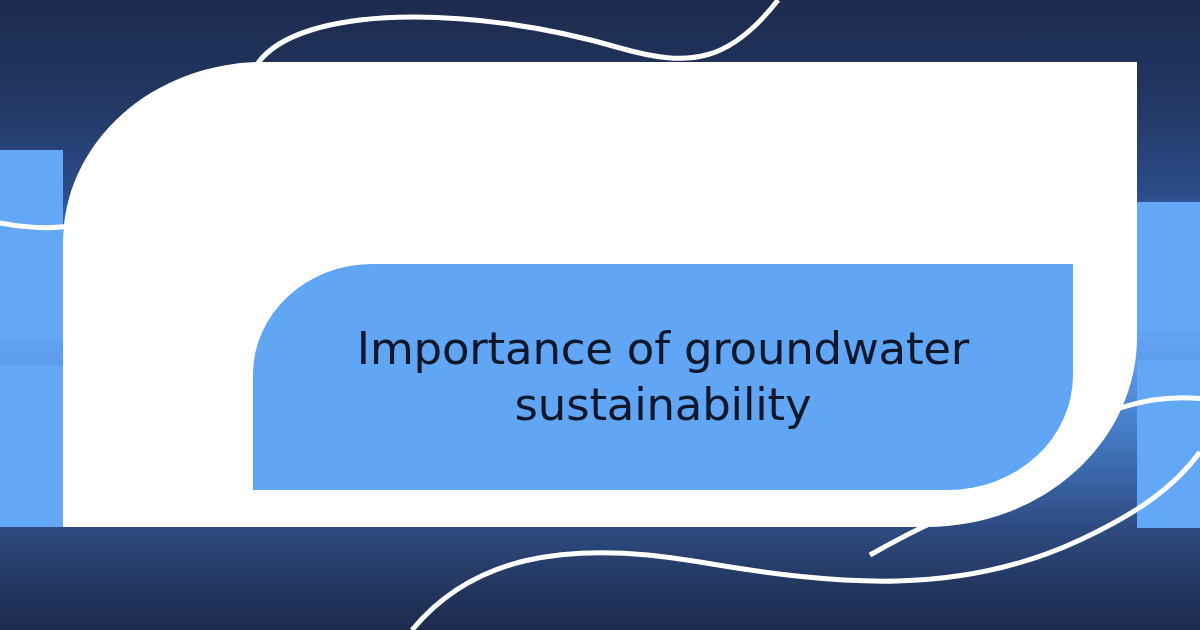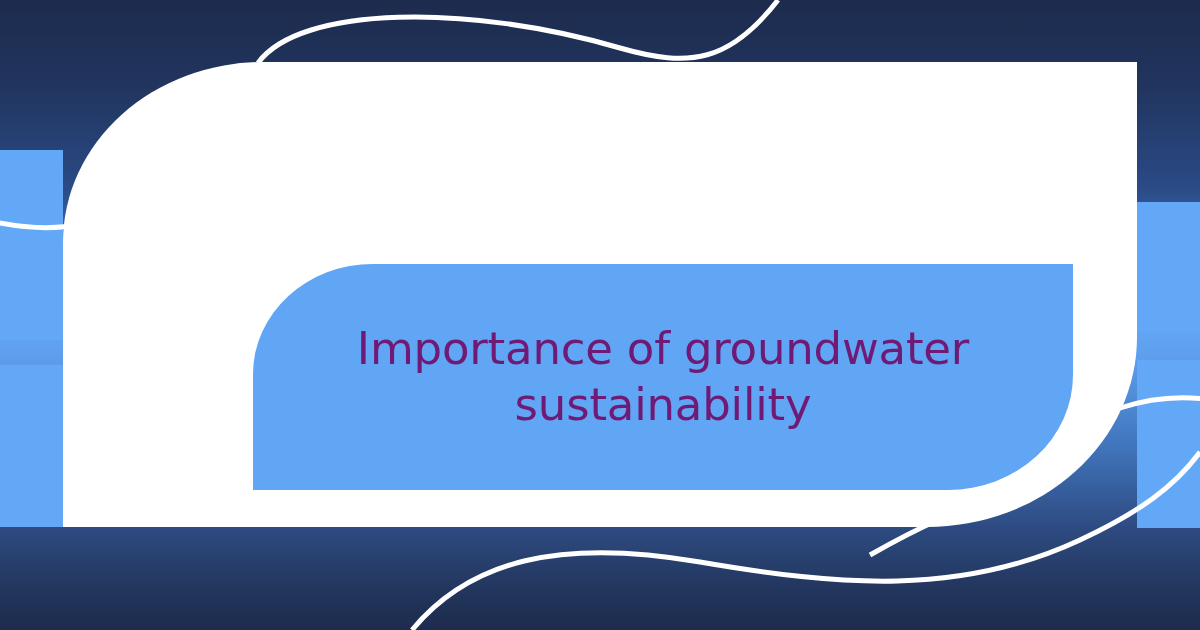--- a/index.html
+++ b/index.html
@@ -74,21 +74,21 @@
     border-bottom-right-radius: 125px 115px;
     border-top-right-radius: 0;
     border-bottom-left-radius: 0;
     display: flex;
     align-items: center;
     justify-content: center;
     box-sizing: border-box;
     padding: 0 56px;
   }
   .title-text {
-    color: #701a75;
+    color: #0f172a;
     font-size: 45px;
     font-weight: 400;
     line-height: 1.25;
     text-align: center;
     letter-spacing: -0.2px;
     font-family: "DejaVu Sans", "Liberation Sans", sans-serif;
     max-width: 700px;
   }
 </style>
 </head>

